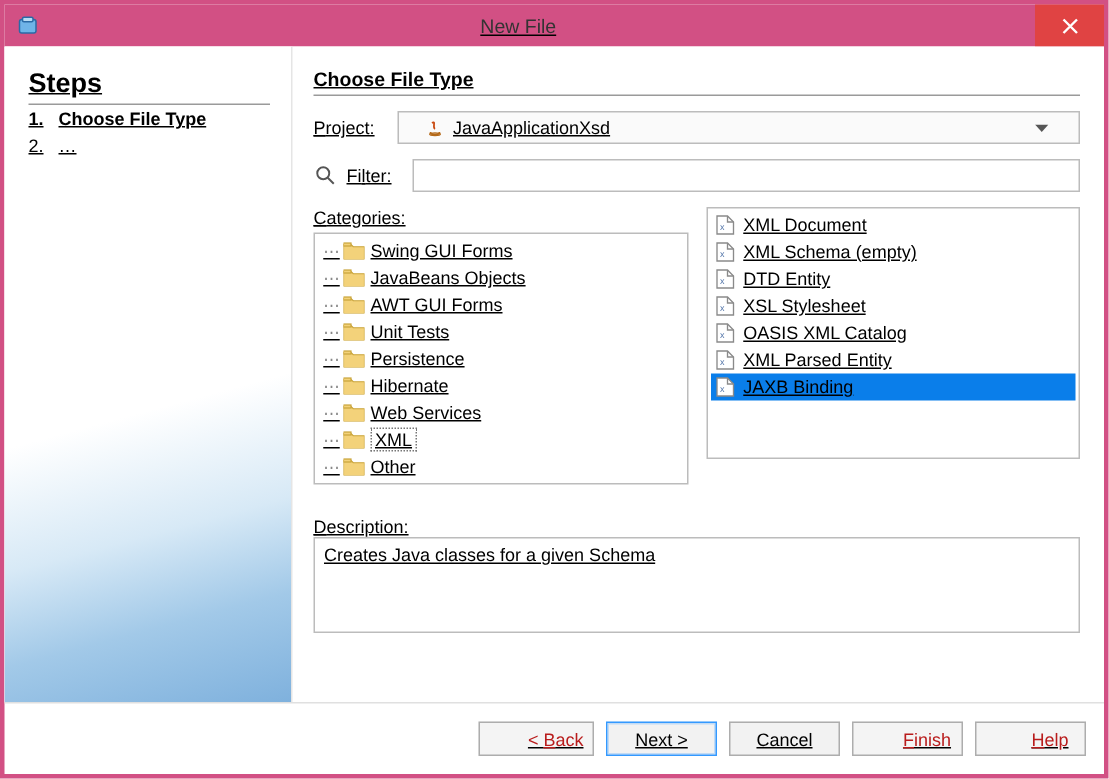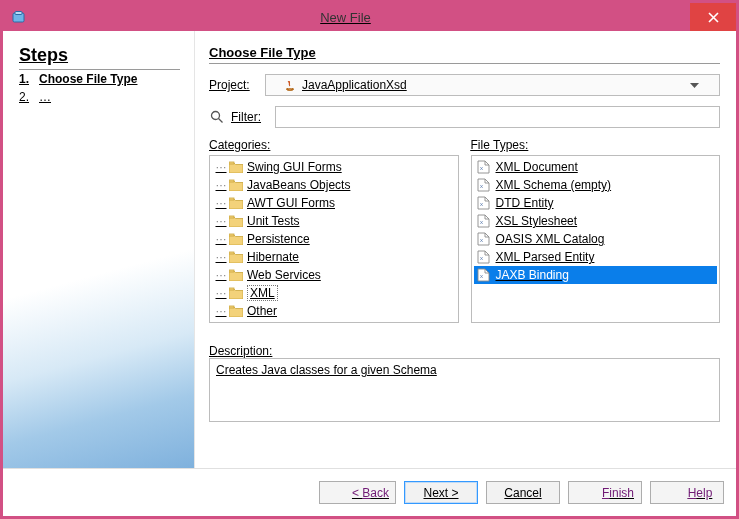--- a/index.html
+++ b/index.html
@@ -29,26 +29,26 @@
   .lists-row { display:flex; gap: 12px; }
   .list-col { flex:1; display:flex; flex-direction:column; }
   .col-label { margin-bottom: 3px; }
   .listbox { border:1px solid #bcbcbc; height: 168px; overflow-y:auto; overflow-x:hidden; background:#fff; padding: 2px 2px; }
   .cat-item, .ft-item { display:flex; align-items:center; height:18px; padding-left:2px; white-space: nowrap; cursor: default; }
   .cat-item .twist { width:14px; color:#888; text-align:center; font-size:11px; }
   .cat-item .folder-icon { width:16px; height:16px; margin-right:3px; display:flex; align-items:center; justify-content:center; }
   .cat-item.selected-cat .label { border:1px dotted #777; padding:0 2px; }
   .ft-item .file-icon { width:16px; height:16px; margin-right:4px; display:flex; align-items:center; justify-content:center; }
   .ft-item.selected { background:#0a7eea; color:#fff; }
-  .ft-item.selected .label { color:#ffffff; }
+  .ft-item.selected .label { color:#000000; }
   .desc-area { margin-top: 21px; }
   .desc-box { border:1px solid #bcbcbc; height:64px; padding:4px 6px; background:#fff; overflow:hidden; }
   .button-bar { height: 48px; border-top: 1px solid #e0e0e0; display:flex; align-items:center; justify-content:flex-end; padding: 0 12px; gap: 8px; }
   .btn { min-width: 74px; height: 23px; border:1px solid #adadad; background:#f2f2f2; font-family:inherit; font-size:12px; text-align:center; cursor:pointer; }
-  .btn.disabled { color:#701a75; cursor:default; background:#f4f4f4;padding-left:32px; }
+  .btn.disabled { color:#b91c1c; cursor:default; background:#f4f4f4;padding-left:32px; }
   .btn.default { border:1px solid #3399ff; box-shadow: 0 0 0 1px rgba(51,153,255,0.25) inset; }
   .ul-letter { text-decoration: underline; }
   
   .listbox::-webkit-scrollbar { width: 16px; }
   .listbox::-webkit-scrollbar-track { background:#f0f0f0; }
   .listbox::-webkit-scrollbar-thumb { background:#c8c8c8; border:1px solid #f0f0f0; }
 </style>
 </head>
 <body>
 
@@ -206,21 +206,20 @@
                   <svg width="14" height="12" viewBox="0 0 14 12">
                     <path d="M0 2 L5 2 L6.5 3.5 L14 3.5 L14 12 L0 12 Z" fill="#f3d27a" stroke="#c9a43a" stroke-width="0.8"></path>
                     <rect x="0" y="1" width="5" height="2" fill="#f3d27a" stroke="#c9a43a" stroke-width="0.8"></rect>
                   </svg>
                 </span>
                 <span class="label">Other</span>
               </div>
             </div>
         </div>
         <div class="list-col">
-          <span class="col-label"><span class="ul-letter">F</span>ile Types:</span>
           <div class="listbox" id="filetypes-box" style="overflow-y:hidden">
               <div class="ft-item">
                 <span class="file-icon">
                   <svg width="13" height="14" viewBox="0 0 13 14">
                     <path d="M1 1 L8 1 L12 5 L12 13 L1 13 Z" fill="#fff" stroke="#8a8a8a" stroke-width="0.9"></path>
                     <path d="M8 1 L8 5 L12 5" fill="none" stroke="#8a8a8a" stroke-width="0.9"></path>
                     <text x="3" y="10" font-size="6" fill="#5577aa">x</text>
                   </svg>
                 </span>
                 <span class="label">XML Document</span>

